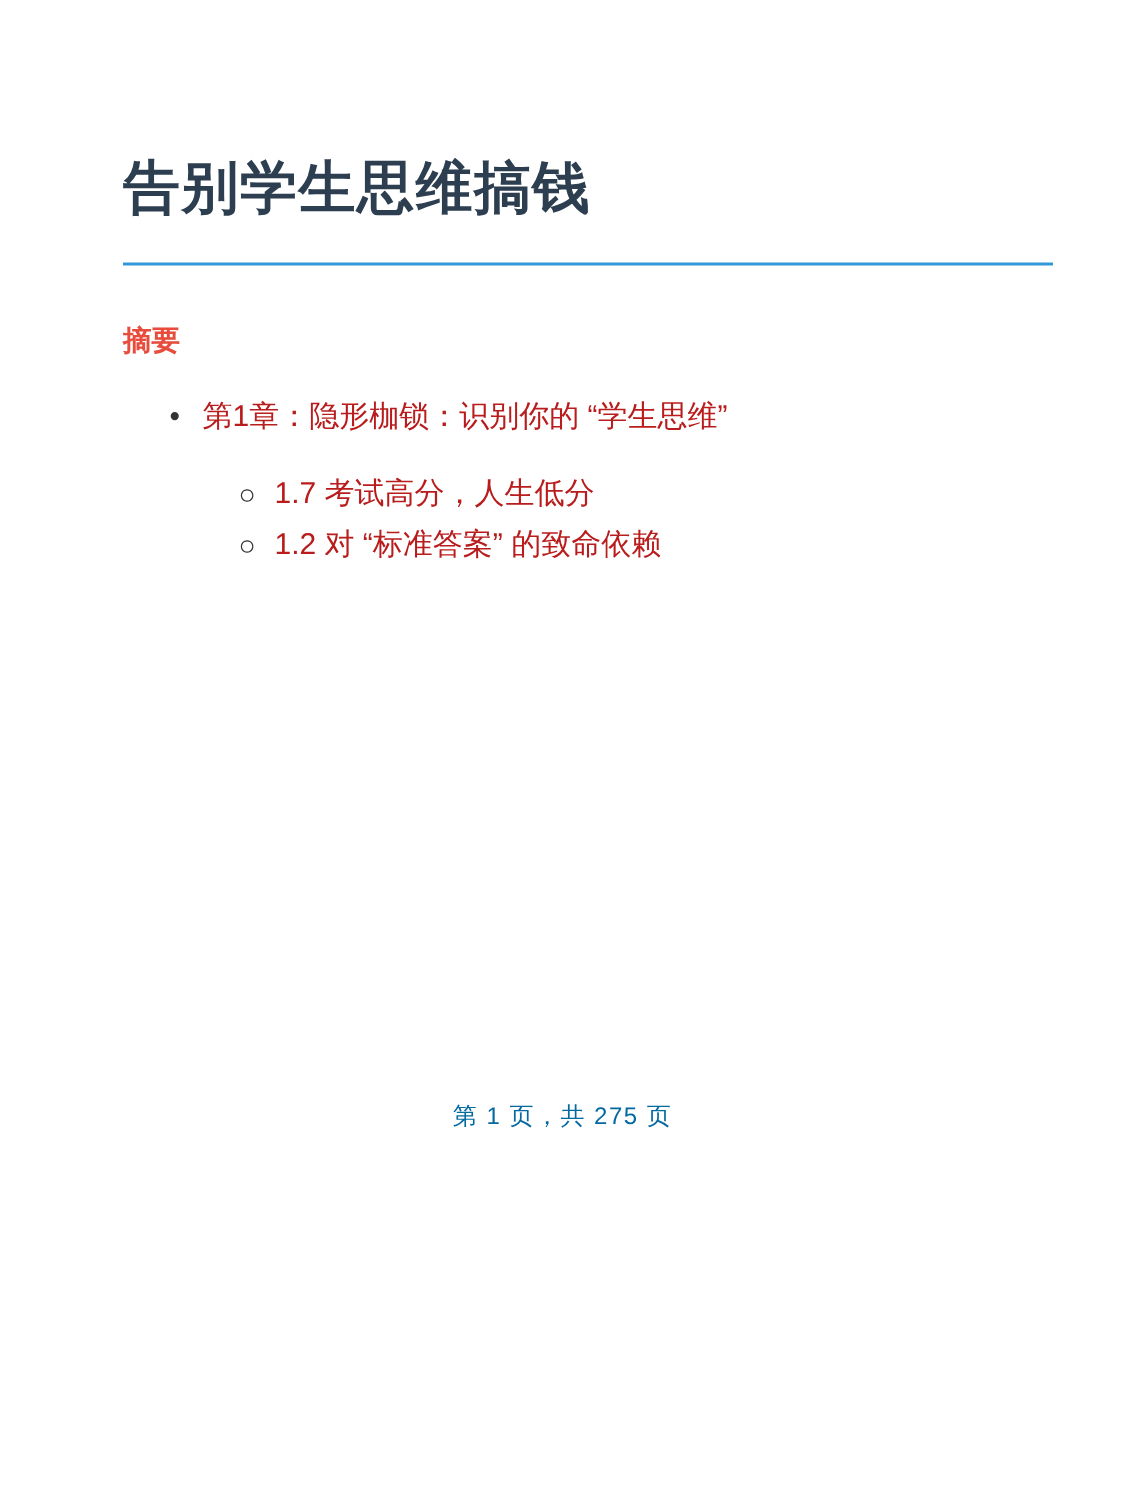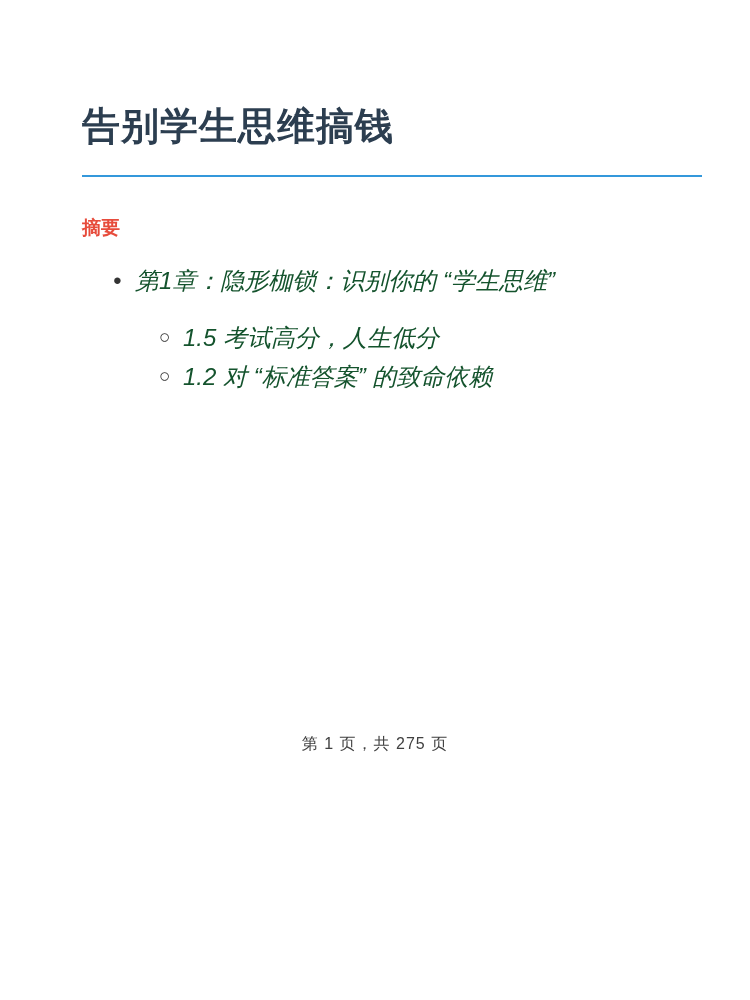--- a/index.html
+++ b/index.html
@@ -43,24 +43,23 @@
     margin: 26px 0 0 0;
     font-size: 28px;
     line-height: 1.4;
     color: #333333;
     text-align: justify;
   }
   ul.toc {
     margin: 25px 0 0 0;
     padding: 0 0 0 53px;
     list-style: none;
-    font-size: 24px;
+    font-size: 20px;
     line-height: 1.4;
-    color: #14532d;
-    font-style: italic;
+    color: #b91c1c;
   }
   ul.toc > li {
     position: relative;
   }
   ul.toc > li::before {
     content: "•";
     position: absolute;
     left: -22px;
     color: #333333;
   }
@@ -81,40 +80,40 @@
     font-size: 19px;
     color: #333333;
   }
   .page-footer {
     position: absolute;
     left: 0;
     bottom: 32px;
     width: 750px;
     text-align: center;
     font-size: 16px;
-    color: #404040;
+    color: #0369a1;
     letter-spacing: 1px;
   }
 </style>
 </head>
 <body>
 
 <div class="page">
 
   <h1 class="doc-title">告别学生思维搞钱</h1>
 
   <h2 class="section-heading">摘要</h2>
 
 
 
   <ul class="toc">
     <li>
       <span>第1章：隐形枷锁：识别你的 “学生思维”</span>
       <ul class="toc-sub">
-        <li>1.5 考试高分，人生低分</li>
+        <li>1.7 考试高分，人生低分</li>
         <li>1.2 对 “标准答案” 的致命依赖</li>
       </ul>
     </li>
   </ul>
 
   <div class="page-footer">第 1 页，共 275 页</div>
 
 </div>
 
 </body></html>

